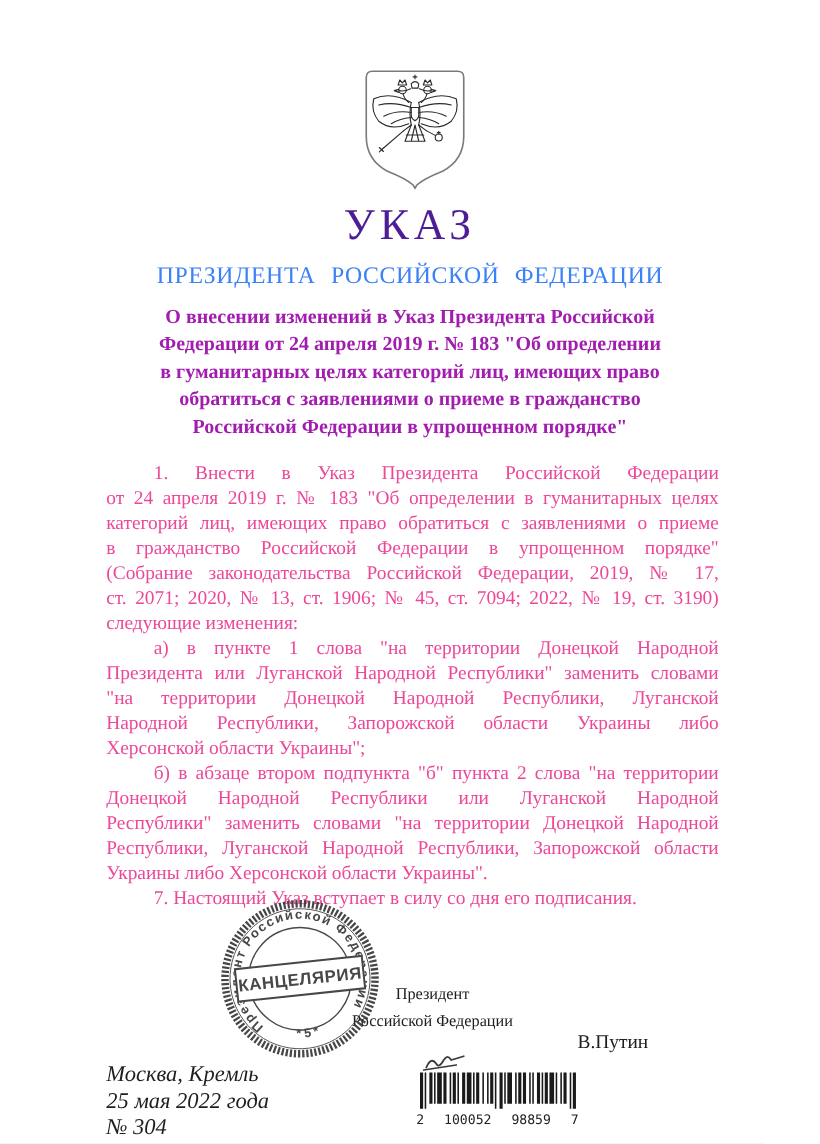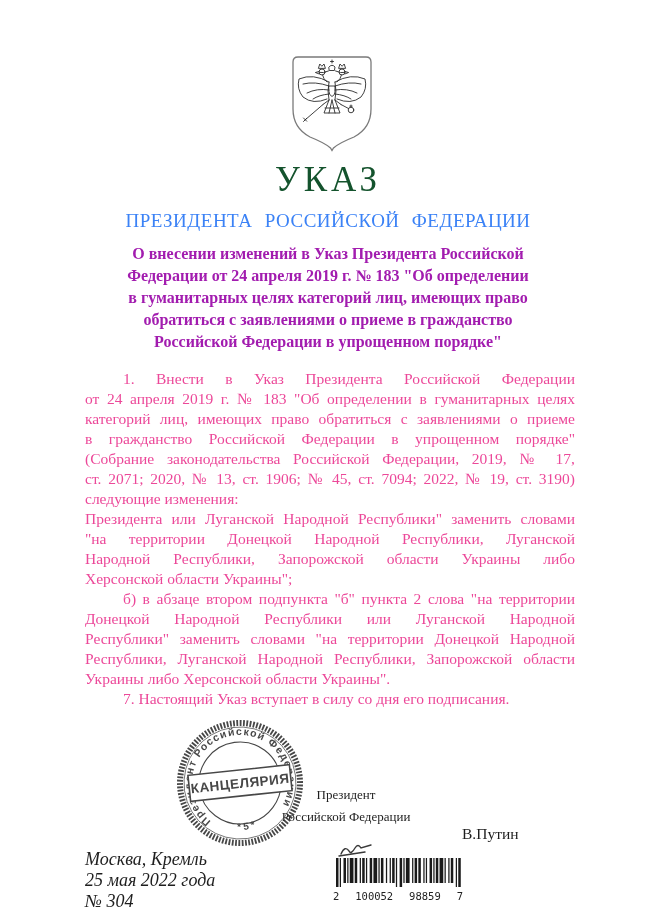--- a/index.html
+++ b/index.html
@@ -7,21 +7,21 @@
     position:relative; width:656px; height:915px; margin:0 auto;
     background:#ffffff; overflow:hidden;
     font-family:"Liberation Serif", serif; color:#1e1e1e;
   }
   .abs { position:absolute; }
 
   
   .emblem { left:289px; top:53px; width:86px; height:100px; }
   .doc-type {
     left:0; top:160px; width:656px; text-align:center;
-    font-size:35px; font-weight:400; letter-spacing:4px; color:#14532d;
+    font-size:35px; font-weight:400; letter-spacing:4px; color:#4c1d95;
   }
   .issuer {
     left:0; top:210px; width:656px; text-align:center;
     font-size:19px; letter-spacing:0.5px; word-spacing:7px; color:#3b82f6;
   }
   .title {
     left:68px; top:243px; width:520px; text-align:center;
     font-size:16px; font-weight:700; line-height:22px; color:#a21caf;
   }
 
@@ -102,20 +102,21 @@
     </div>
 
   <div class="abs body-text" id="body-paragraphs">
       <div class="bline indent">1. Внести в Указ Президента Российской Федерации</div>
       <div class="bline">от 24 апреля 2019 г. № 183 "Об определении в гуманитарных целях</div>
       <div class="bline">категорий лиц, имеющих право обратиться с заявлениями о приеме</div>
       <div class="bline">в гражданство Российской Федерации в упрощенном порядке"</div>
       <div class="bline">(Собрание законодательства Российской Федерации, 2019, № 17,</div>
       <div class="bline">ст. 2071; 2020, № 13, ст. 1906; № 45, ст. 7094; 2022, № 19, ст. 3190)</div>
       <div class="bline last">следующие изменения:</div>
+      <div class="bline indent">а) в пункте 1 слова "на территории Донецкой Народной</div>
       <div class="bline">Президента или Луганской Народной Республики" заменить словами</div>
       <div class="bline">"на территории Донецкой Народной Республики, Луганской</div>
       <div class="bline">Народной Республики, Запорожской области Украины либо</div>
       <div class="bline last">Херсонской области Украины";</div>
       <div class="bline indent">б) в абзаце втором подпункта "б" пункта 2 слова "на территории</div>
       <div class="bline">Донецкой Народной Республики или Луганской Народной</div>
       <div class="bline">Республики" заменить словами "на территории Донецкой Народной</div>
       <div class="bline">Республики, Луганской Народной Республики, Запорожской области</div>
       <div class="bline last">Украины либо Херсонской области Украины".</div>
       <div class="bline indent last">7. Настоящий Указ вступает в силу со дня его подписания.</div>

